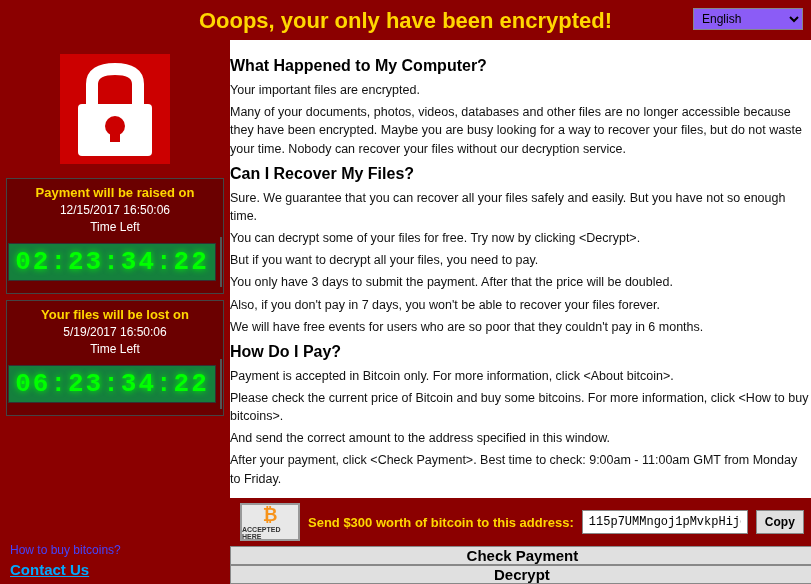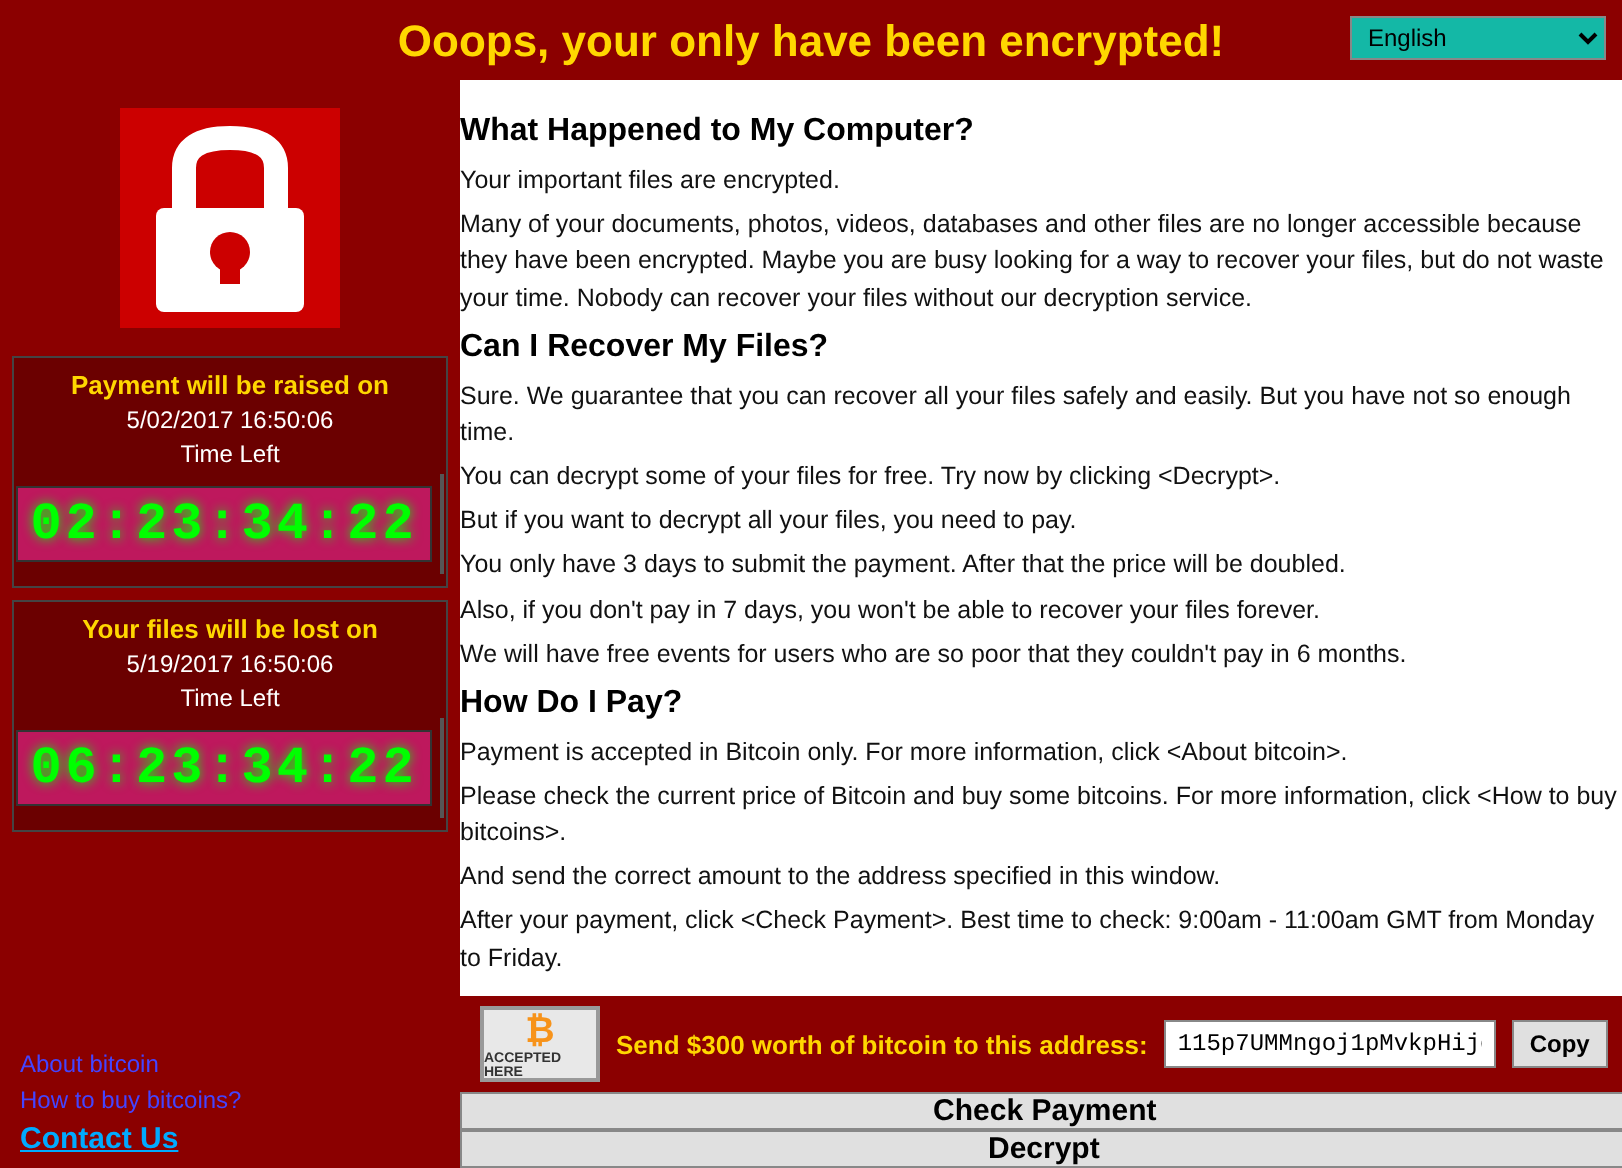--- a/index.html
+++ b/index.html
@@ -24,25 +24,25 @@
     }
     .header-title {
       color: #FFD700;
       font-size: 22px;
       font-weight: bold;
     }
     .lang-select {
       position: absolute;
       right: 8px;
       top: 8px;
-      background: #14b8a6;
+      background: #8b5cf6;
       border: 1px solid #888;
       font-size: 12px;
       padding: 2px 4px;
-      width: 128px;
+      width: 110px;
     }
 
     
     .main-area {
       display: flex;
       flex: 1;
       min-height: 0;
     }
 
     
@@ -104,21 +104,21 @@
 
     .timer-digits {
       color: #00FF00;
       font-family: 'Courier New', monospace;
       font-size: 26px;
       font-weight: bold;
       letter-spacing: 2px;
       text-shadow: 0 0 6px #00FF00;
       border: 1px solid #333;
       padding: 3px 6px;
-      background: #be185d;
+      background: #15803d;
     }
 
     .progress-bar-container {
       width: 14px;
       height: 50px;
       background: #222;
       border: 1px solid #555;
       display: flex;
       flex-direction: column;
       justify-content: flex-end;
@@ -314,21 +314,21 @@
         <path d="M32 50 L32 30 Q32 15 55 15 Q78 15 78 30 L78 50" fill="none" stroke="white" stroke-width="12"></path>
 
         <circle cx="55" cy="72" r="10" fill="#CC0000"></circle>
 
         <rect x="50" y="72" width="10" height="16" fill="#CC0000"></rect>
       </svg>
     </div>
 
     <div class="timer-box">
       <div class="warning-label">Payment will be raised on</div>
-      <div class="date-label">5/02/2017 16:50:06</div>
+      <div class="date-label">12/15/2017 16:50:06</div>
       <div class="time-left-label">Time Left</div>
       <div class="timer-display">
         <div class="timer-digits">02:23:34:22</div>
         <div class="progress-bar-container">
           <div class="progress-bar-fill-high"></div>
         </div>
       </div>
     </div>
 
     <div class="timer-box">
@@ -361,21 +361,20 @@
     <p>Payment is accepted in Bitcoin only. For more information, click &lt;About bitcoin&gt;.</p>
     <p>Please check the current price of Bitcoin and buy some bitcoins. For more information, click &lt;How to buy bitcoins&gt;.</p>
     <p>And send the correct amount to the address specified in this window.</p>
     <p>After your payment, click &lt;Check Payment&gt;. Best time to check: 9:00am - 11:00am GMT from Monday to Friday.</p>
   </div>
 </div>
 
 <div class="bottom-area">
 
   <div class="bottom-left">
-    <a href="#">About bitcoin</a>
     <a href="#">How to buy bitcoins?</a>
     <a href="#" class="contact-link">Contact Us</a>
   </div>
 
   <div class="bottom-right">
 
     <div class="bitcoin-bar">
       <div class="bitcoin-logo">
         <span class="btc-symbol">₿</span>
         <span class="accepted">ACCEPTED HERE</span>

